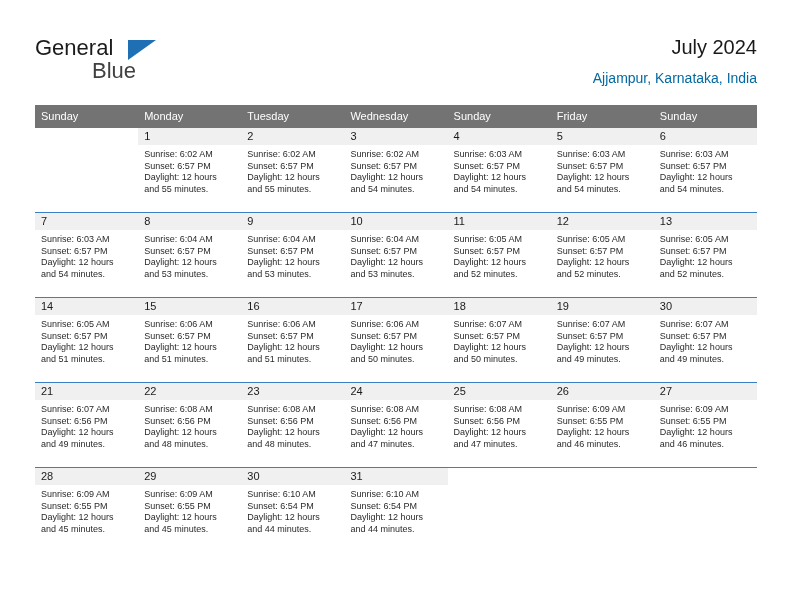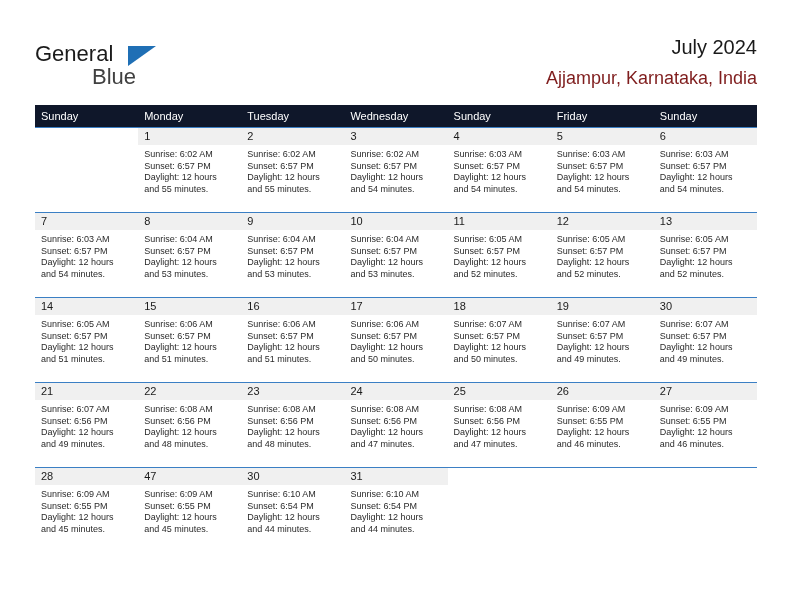--- a/index.html
+++ b/index.html
@@ -25,21 +25,21 @@
   .header {
     position: absolute;
     left: 35px;
     top: 30px;
     right: 35px;
     height: 68px;
   }
   .logo {
     position: absolute;
     left: 0;
-    top: 11px;
+    top: 5px;
     width: 200px;
     height: 56px;
     text-align: right;
   }
   .logo-general {
     position: absolute;
     left: 0;
     top: 0;
     font-size: 22px;
     letter-spacing: 0px;
@@ -72,38 +72,38 @@
     text-align: right;
   }
   .cal-title {
     font-size: 20px;
     font-weight: normal;
     color: #1a1a1a;
     line-height: 34px;
     white-space: nowrap;
   }
   .cal-subtitle {
-    font-size: 18px;
-    color: #7f1d1d;
+    font-size: 14px;
+    color: #0369a1;
     line-height: 20px;
     margin-top: 4px;
     white-space: nowrap;
   }
 
   
   .calendar {
     position: absolute;
     left: 35px;
     top: 105px;
     width: 722px;
     border-collapse: collapse;
     table-layout: fixed;
   }
   .calendar th {
-    background: #0f172a;
+    background: #737373;
     color: #ffffff;
     font-size: 11px;
     font-weight: normal;
     text-align: left;
     padding: 5px 0 5px 6px;
     height: 18px;
     box-sizing: border-box;
   }
   .calendar td {
     vertical-align: top;
@@ -499,21 +499,21 @@
               <div class="cell-body">
                 <div>Sunrise: 6:09 AM</div>
                 <div>Sunset: 6:55 PM</div>
                 <div>Daylight: 12 hours</div>
                 <div>and 45 minutes.</div>
               </div>
             </div>
           </td>
           <td>
             <div class="cell">
-              <div class="daynum">47</div>
+              <div class="daynum">29</div>
               <div class="cell-body">
                 <div>Sunrise: 6:09 AM</div>
                 <div>Sunset: 6:55 PM</div>
                 <div>Daylight: 12 hours</div>
                 <div>and 45 minutes.</div>
               </div>
             </div>
           </td>
           <td>
             <div class="cell">

